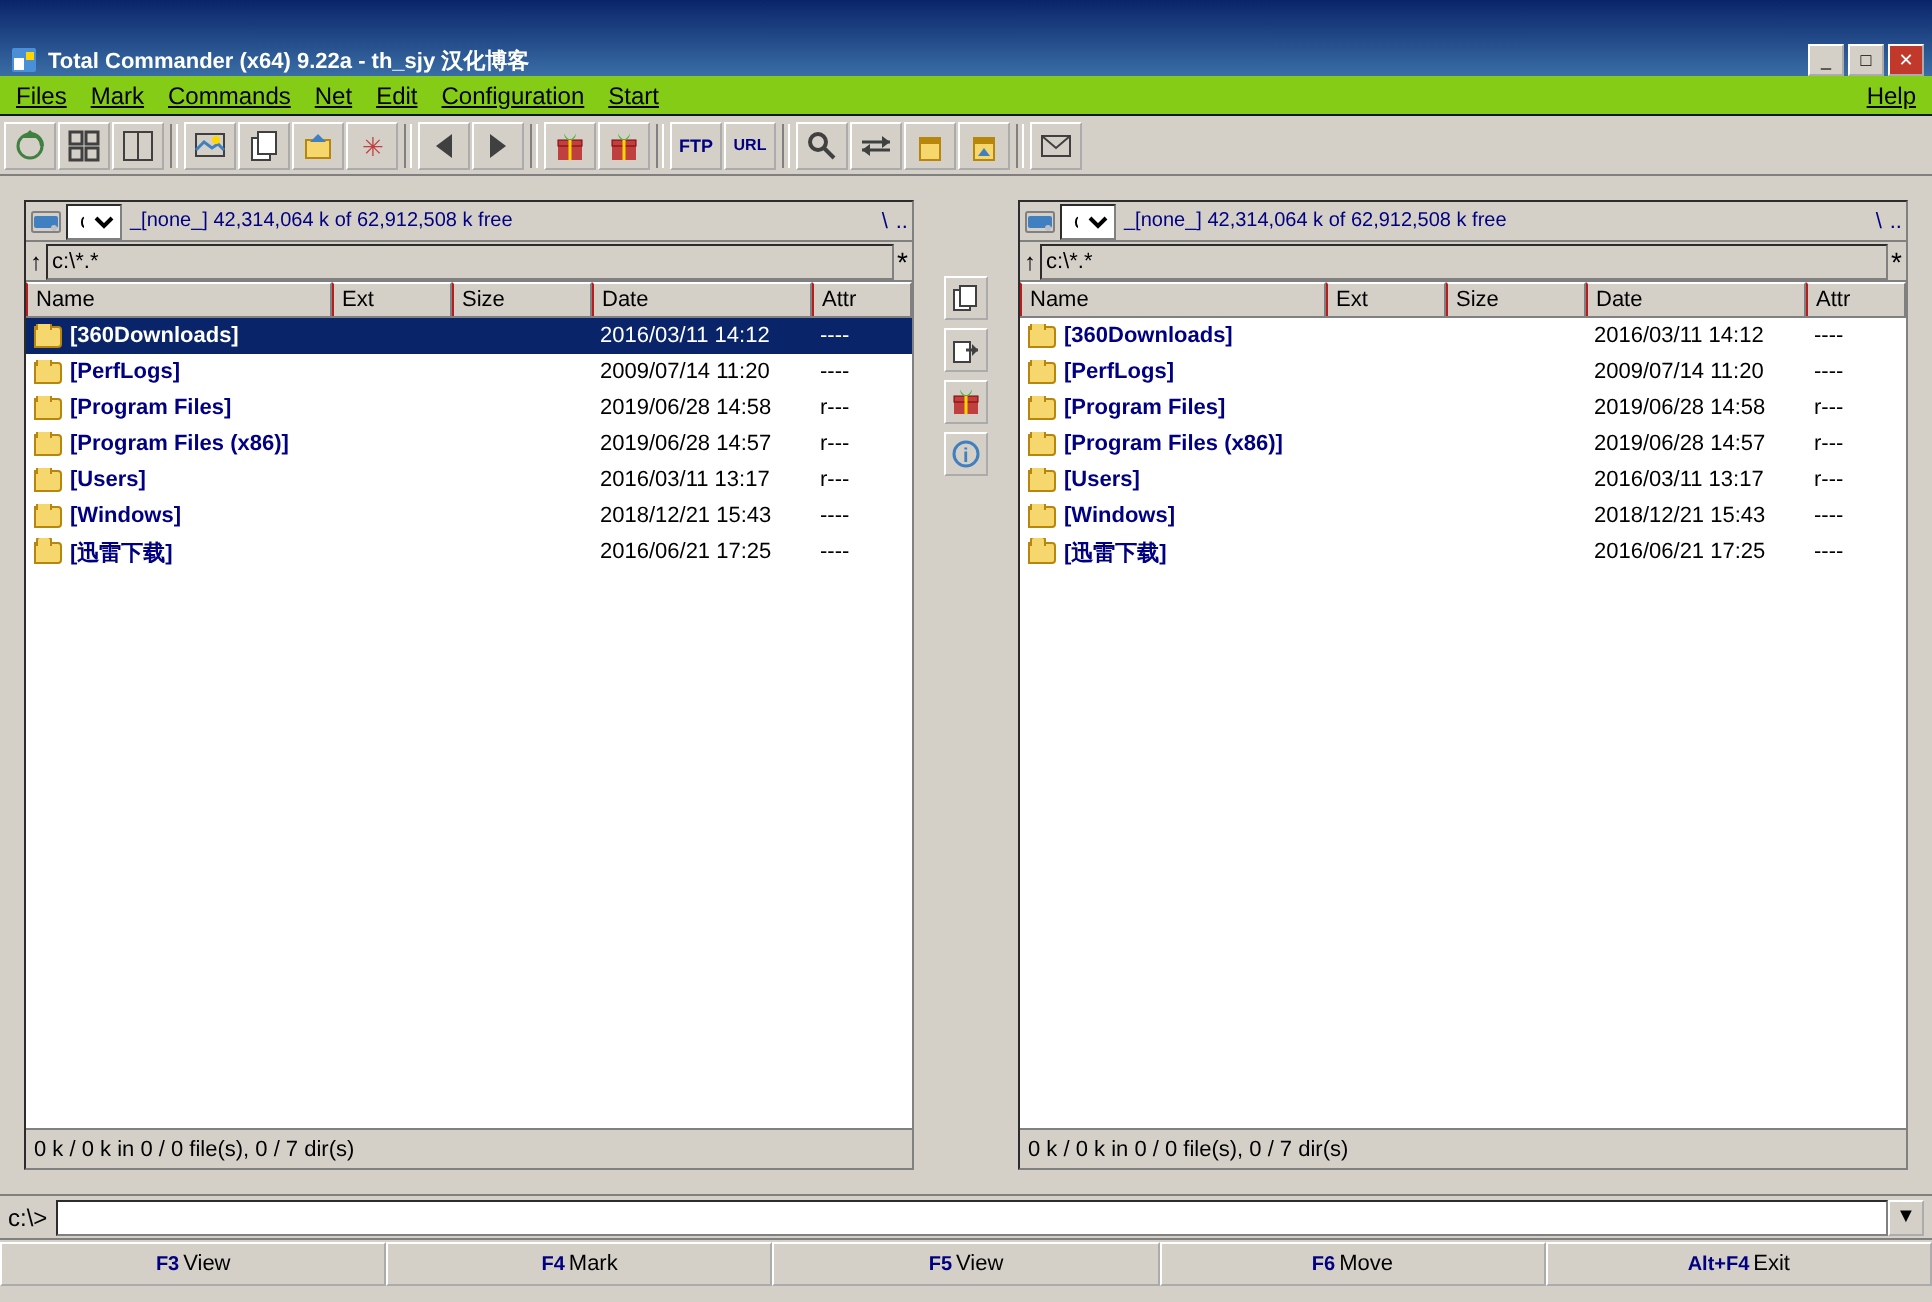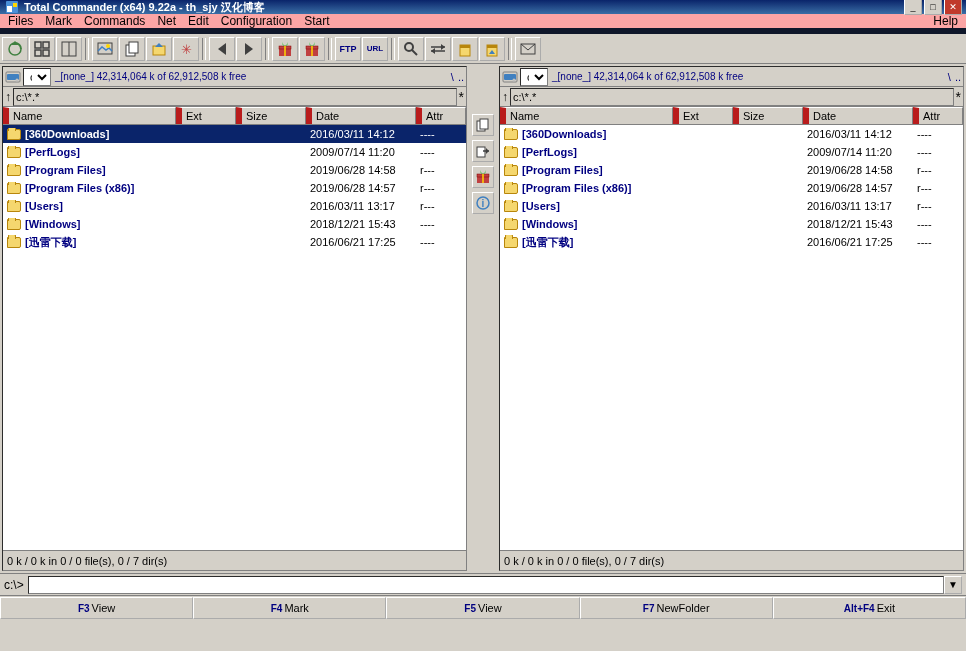--- a/index.html
+++ b/index.html
@@ -11,23 +11,23 @@
       height: 651px;
       overflow: hidden;
       user-select: none;
     }
 
     
     #title-bar {
       background: linear-gradient(to bottom, #0a246a, #3a6ea5);
       color: white;
       display: flex;
-      align-items: center;
+      align-items: flex-end;
       justify-content: space-between;
-      height: 14px;
+      height: 38px;
       padding: 0 4px;
     }
     #title-bar-left {
       display: flex;
       align-items: center;
       gap: 4px;
     }
     #title-icon {
       width: 16px;
       height: 16px;
@@ -56,26 +56,27 @@
       cursor: pointer;
       color: black;
     }
     .title-btn.close-btn {
       background: #c0392b;
       color: white;
     }
 
     
     #menu-bar {
-      background: #fca5a5;
-      border-bottom: 6px solid #0f172a;
+      background: #84cc16;
+      border-bottom: 1px solid #0f172a;
       display: flex;
       align-items: center;
       height: 20px;
       padding: 0 2px;
+      text-decoration: underline;
     }
     .menu-item {
       padding: 2px 6px;
       font-size: 12px;
       cursor: pointer;
     }
     #menu-help {
       margin-left: auto;
     }
 
@@ -114,21 +115,21 @@
       height: calc(651px - 22px - 20px - 30px - 24px - 22px - 24px);
       background: #d4d0c8;
     }
 
     
     .file-panel {
       flex: 1;
       display: flex;
       flex-direction: column;
       border: 1px inset #808080;
-      margin: 2px;
+      margin: 12px;
     }
 
     
     .drive-bar {
       display: flex;
       align-items: center;
       background: #d4d0c8;
       border-bottom: 1px solid #808080;
       height: 20px;
       padding: 0 2px;
@@ -205,21 +206,21 @@
     }
     .col-header {
       display: flex;
       align-items: center;
       padding: 0 4px;
       border-right: 1px solid #808080;
       font-size: 11px;
       cursor: pointer;
       background: #d4d0c8;
       border-top: 1px solid #ffffff;
-      border-left: 6px solid #b91c1c;
+      border-left: 1px solid #b91c1c;
     }
 
     
     .file-list {
       flex: 1;
       background: white;
       overflow-y: auto;
       overflow-x: hidden;
     }
     .file-row {
@@ -811,20 +812,20 @@
     </div>
     <div class="fn-btn">
       <span class="fn-key">F4</span>
       <span>Mark</span>
     </div>
     <div class="fn-btn">
       <span class="fn-key">F5</span>
       <span>View</span>
     </div>
     <div class="fn-btn">
-      <span class="fn-key">F7</span>
-      <span>NewFolder</span>
+      <span class="fn-key">F6</span>
+      <span>Move</span>
     </div>
     <div class="fn-btn">
       <span class="fn-key">Alt+F4</span>
       <span>Exit</span>
     </div>
   </div>
 
 </body></html>

